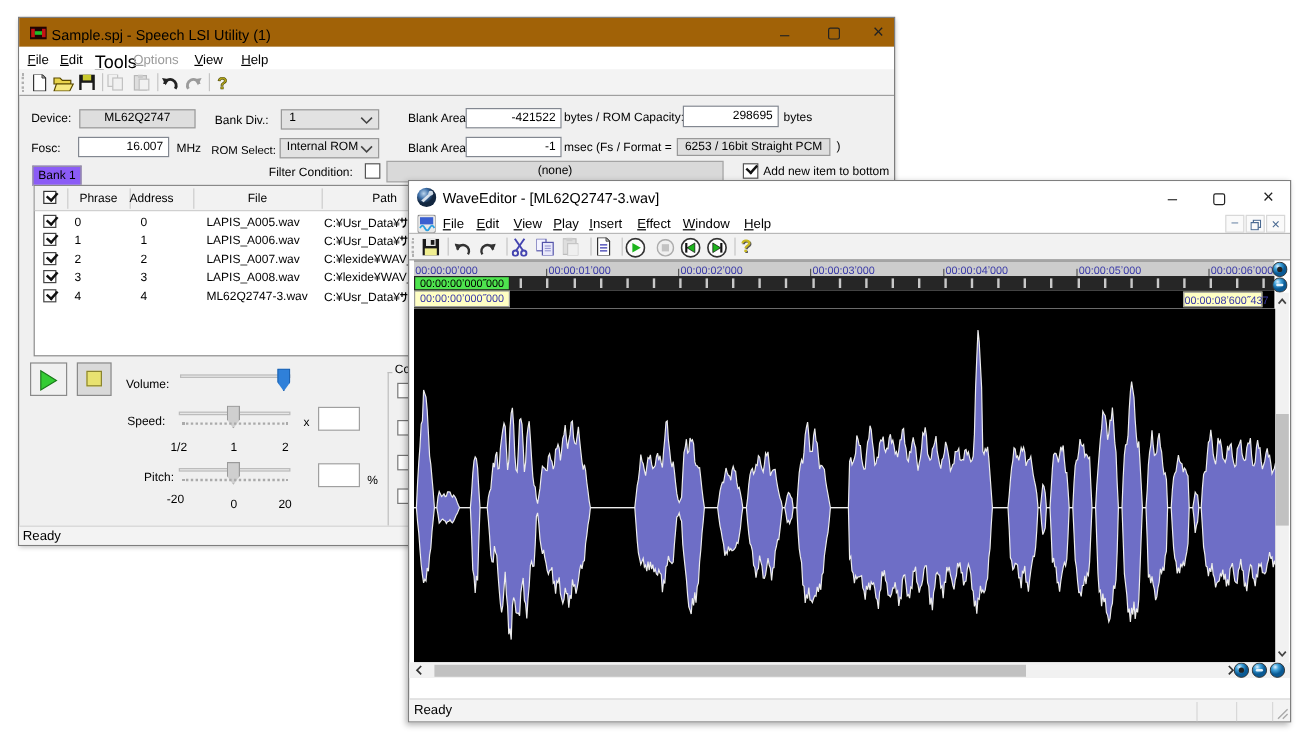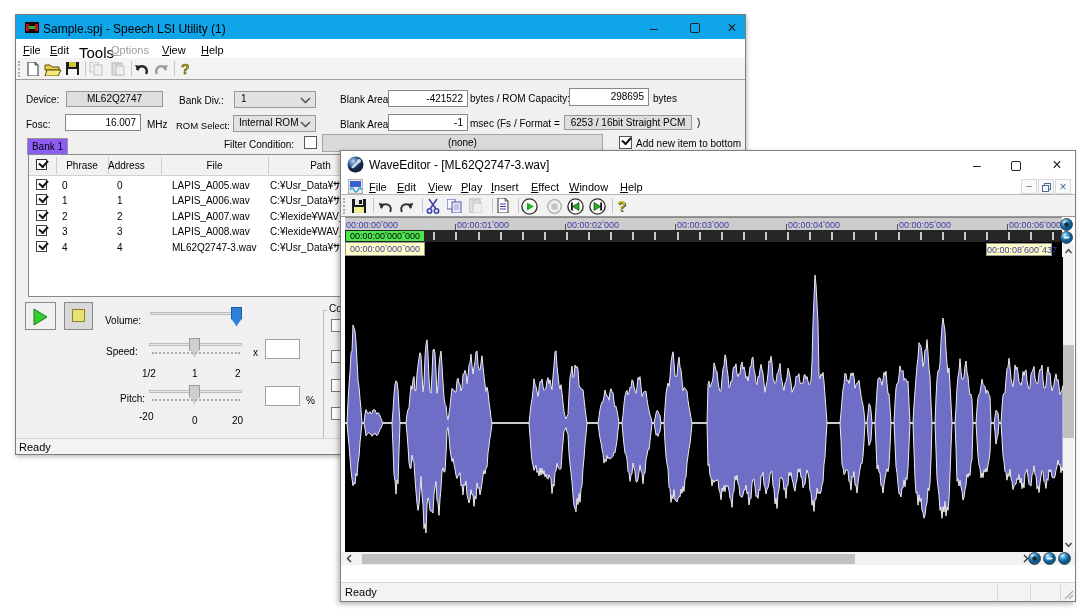--- a/index.html
+++ b/index.html
@@ -9,21 +9,21 @@
 .lbl{position:absolute;font-size:10px;color:#000;white-space:nowrap;}
 .cb{position:absolute;width:13px;height:13px;background:#fff;border:1px solid #555;}
 .chk:after{content:"";position:absolute;left:2px;top:0px;width:7px;height:4px;border-left:2px solid #111;border-bottom:2px solid #111;transform:rotate(-48deg);}
 .sep{position:absolute;width:1px;background:#c5c5c5;}
 .track{position:absolute;height:3px;background:#e7e7e7;border:1px solid #bcbcbc;}
 .thumbgray{position:absolute;width:11px;height:19px;background:#cfcfcf;border:1px solid #9a9a9a;clip-path:polygon(0 0,100% 0,100% 60%,50% 100%,0 60%);}
 .dots{position:absolute;border-bottom:2px dotted #aaa;}
 .menu u{text-decoration:underline;}
 </style></head><body>
 <div class="win" style="left:15px;top:14px;width:731px;height:441px;box-shadow:1px 2px 4px rgba(0,0,0,0.25);">
-<div class="abs" style="left:0;top:0;width:100%;height:24px;background:#0ea5e9;">
+<div class="abs" style="left:0;top:0;width:100%;height:24px;background:#a16207;">
 <svg class="abs" style="left:9px;top:7px" width="14" height="11">
         <rect x="0" y="0" width="14" height="11" fill="#200404"></rect>
         <rect x="1" y="2" width="3" height="7" fill="#c41414"></rect>
         <rect x="10" y="2" width="3" height="7" fill="#c41414"></rect>
         <rect x="4" y="4" width="6" height="3" fill="#1fbd2a"></rect>
       </svg>
 <div class="abs" style="left:27px;top:7px;font-size:12px;">Sample.spj - Speech LSI Utility (1)</div>
 <div class="abs" style="left:629px;top:5px;width:18px;height:18px;font-size:14px;color:#222;text-align:center;line-height:16px;">–</div>
 <div class="abs" style="left:674px;top:8px;width:10px;height:10px;border:1.5px solid #222;border-radius:2px;"></div>
 <div class="abs" style="left:707px;top:4px;width:18px;height:18px;font-size:16px;color:#222;text-align:center;line-height:18px;">×</div>

